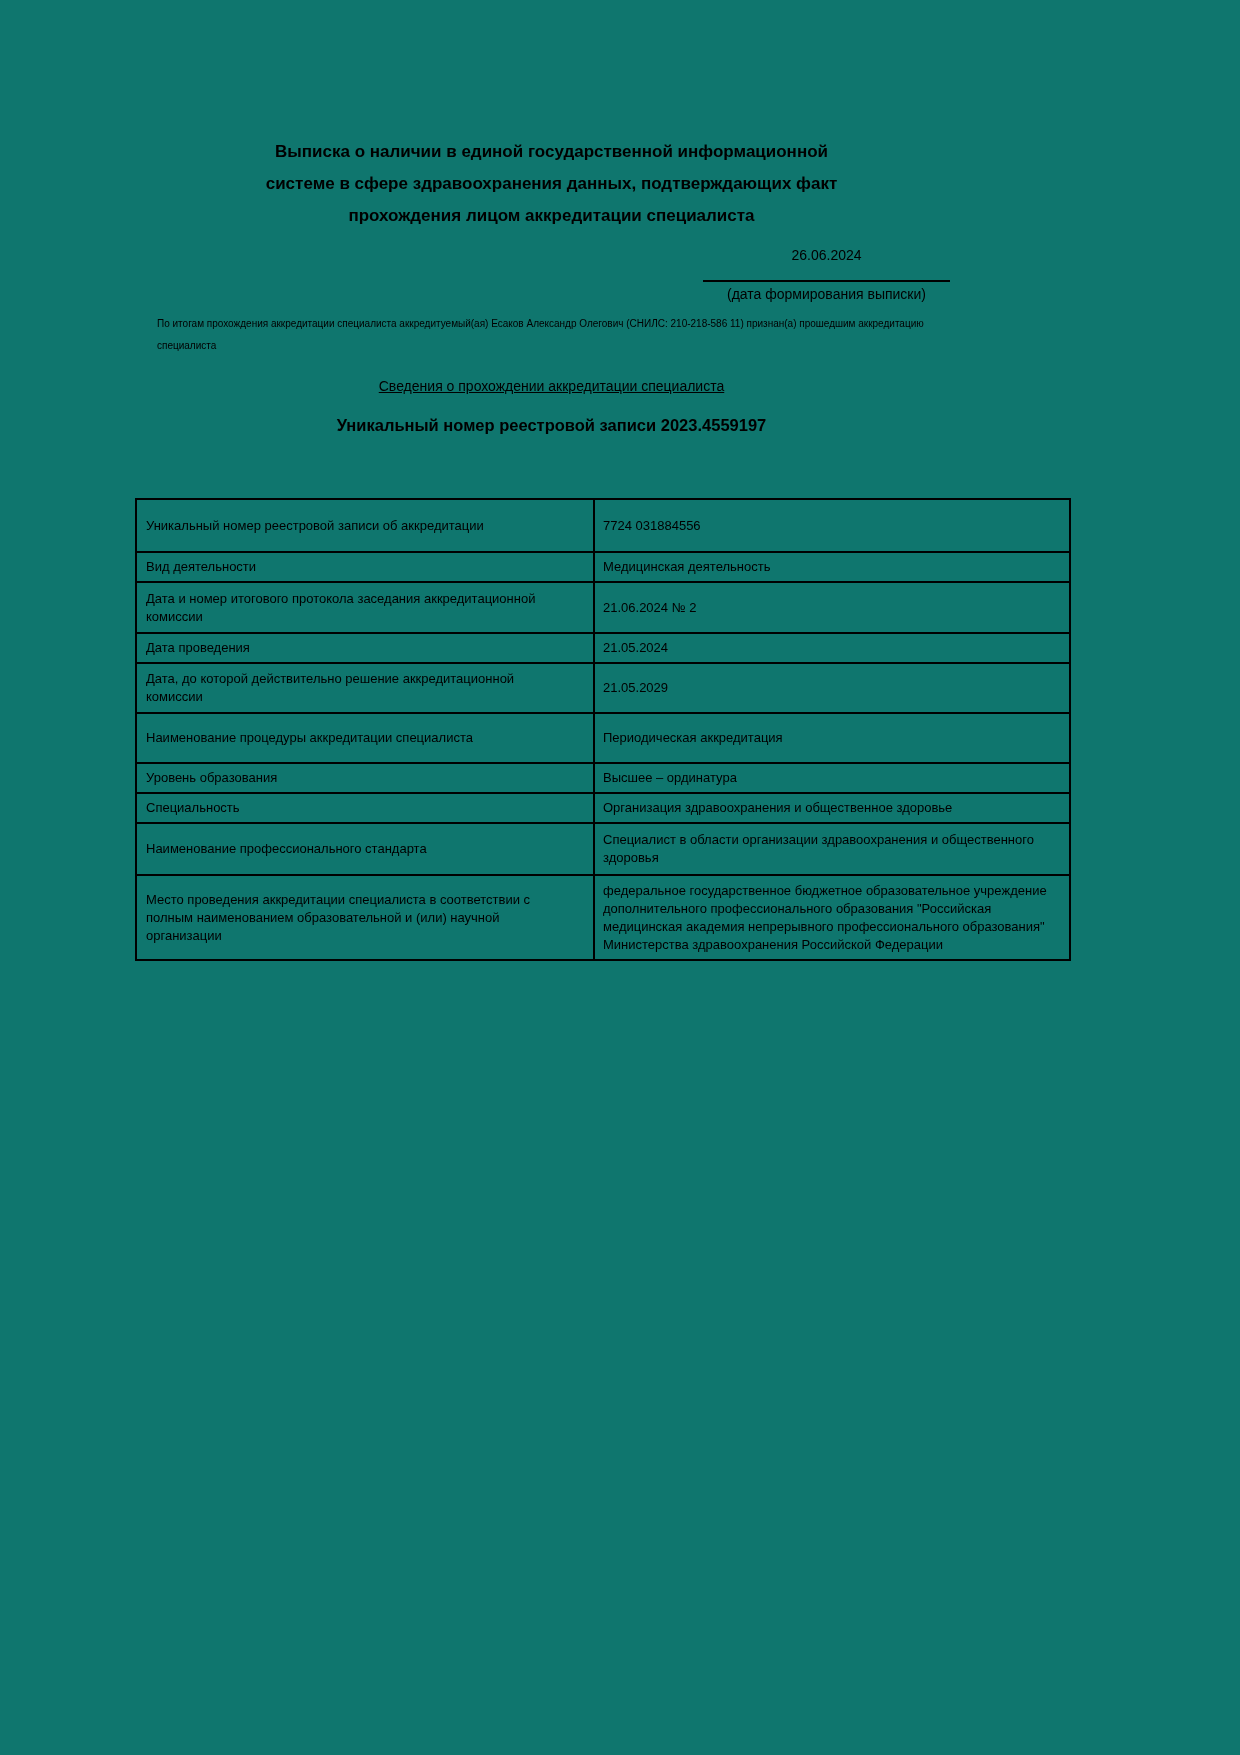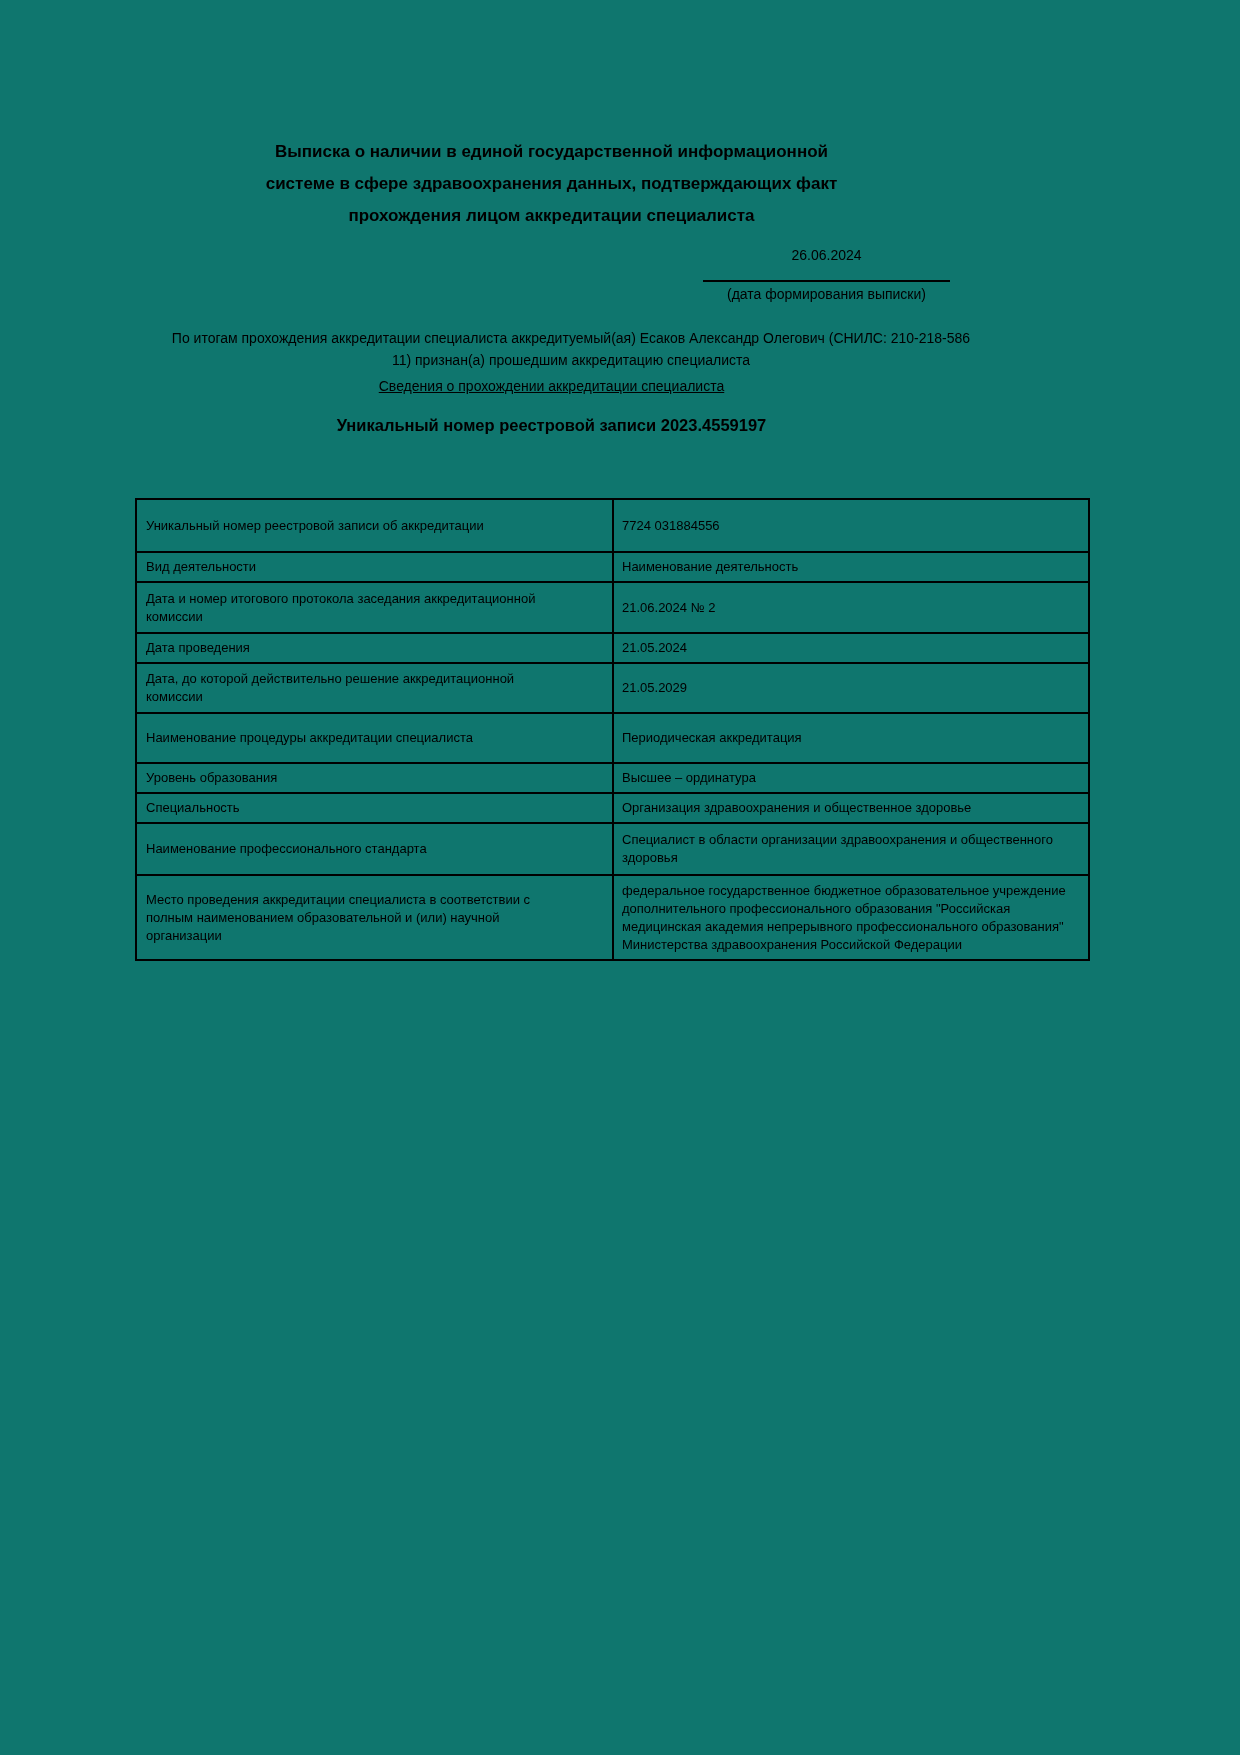--- a/index.html
+++ b/index.html
@@ -19,22 +19,22 @@
   }
 
   .date-block{
     position:absolute;top:246px;left:703px;width:247px;text-align:center;
     font-size:14px;line-height:18px;
   }
   .date-value{display:block;padding-bottom:16px;border-bottom:2px solid #000;}
   .date-caption{display:block;margin-top:3px;}
 
   .intro{
-    position:absolute;top:309px;left:153px;width:800px;margin:18px;
-    text-align:center;font-size:14px;line-height:22px;
+    position:absolute;top:309px;left:153px;width:800px;margin:4px;
+    text-align:left;font-size:10px;line-height:22px;
   }
 
   .section-heading{
     position:absolute;top:378px;left:135px;width:833px;
     text-align:center;font-size:14px;text-decoration:underline;
   }
 
   .registry-heading{
     position:absolute;top:416px;left:135px;width:833px;
     text-align:center;font-size:16.5px;font-weight:bold;
@@ -44,21 +44,21 @@
     position:absolute;top:498px;left:135px;
     border-collapse:collapse;
     font-size:13px;line-height:18px;
     table-layout:fixed;
   }
   table.acc-table td{
     border:2px solid #000;
     vertical-align:middle;
     word-wrap:break-word;
   }
-  td.lbl{width:392px;padding:5px 74px 5px 9px;}
+  td.lbl{width:392px;padding:5px 55px 5px 9px;}
   td.val{width:458px;padding:5px 8px 5px 8px;}
   tr.h53{height:53px;}
   tr.h30{height:30px;}
   tr.h51{height:51px;}
   tr.h50{height:50px;border-radius:23px;}
   tr.h29{height:29px;}
   tr.h52{height:52px;}
   tr.h85{height:85px;}
 </style>
 </head>
@@ -84,21 +84,21 @@
   <div class="registry-heading">Уникальный номер реестровой записи 2023.4559197</div>
 
   <table class="acc-table">
     <tbody>
       <tr class="h53">
         <td class="lbl">Уникальный номер реестровой записи об аккредитации</td>
         <td class="val">7724 031884556</td>
       </tr>
       <tr class="h30">
         <td class="lbl">Вид деятельности</td>
-        <td class="val">Наименование деятельность</td>
+        <td class="val">Медицинская деятельность</td>
       </tr>
       <tr class="h51">
         <td class="lbl">Дата и номер итогового протокола заседания аккредитационной комиссии</td>
         <td class="val">21.06.2024 № 2</td>
       </tr>
       <tr class="h30">
         <td class="lbl">Дата проведения</td>
         <td class="val">21.05.2024</td>
       </tr>
       <tr class="h50">

